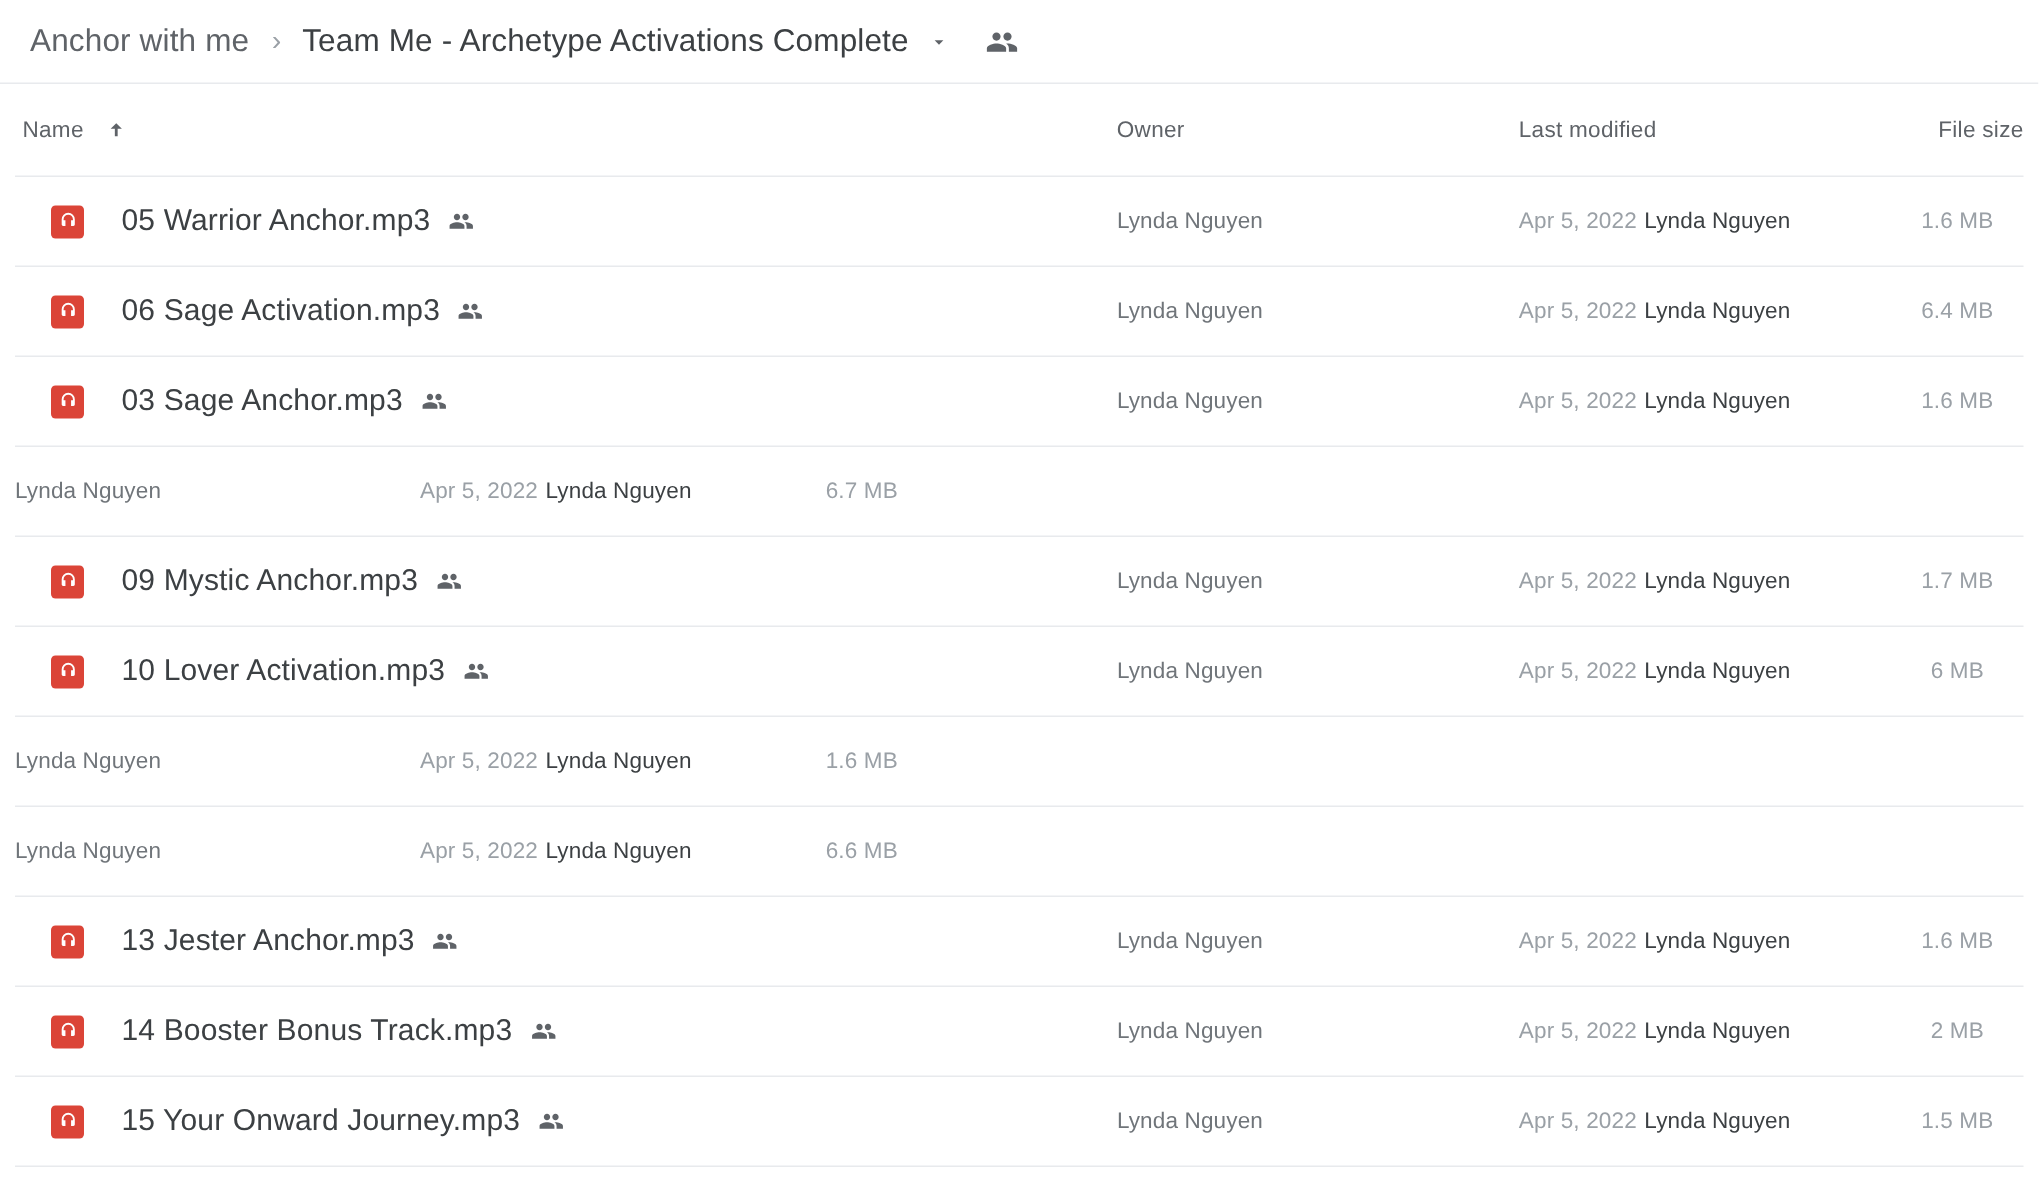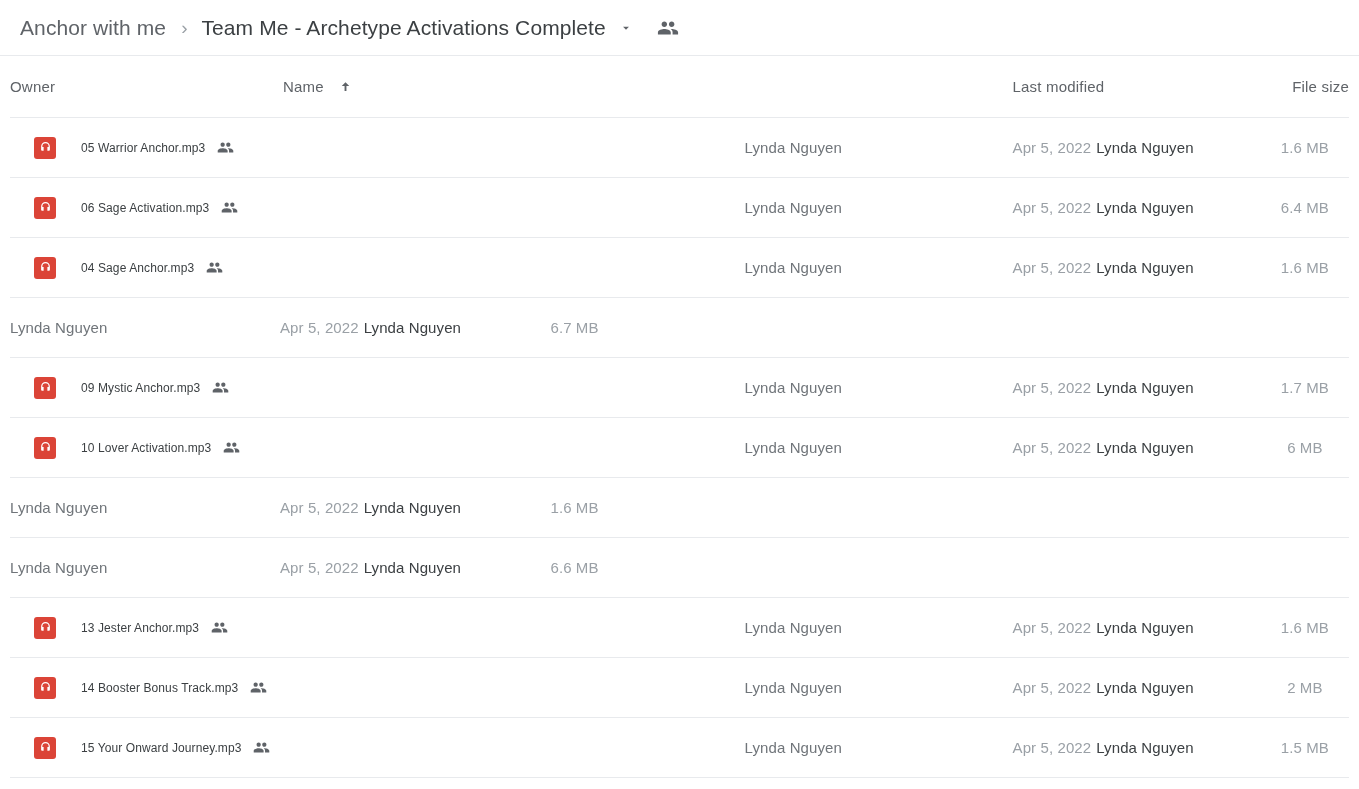--- a/index.html
+++ b/index.html
@@ -99,21 +99,21 @@
     height: 22px;
     border-radius: 3px;
     background: #db4437;
     display: inline-flex;
     align-items: center;
     justify-content: center;
     flex: 0 0 auto;
   }
   .fname {
     margin-left: 25px;
-    font-size: 12px;
+    font-size: 20px;
     color: #3c4043;
     letter-spacing: .1px;
     white-space: nowrap;
   }
   .share-mark {
     margin-left: 12px;
     display: inline-flex;
     align-items: center;
     flex: 0 0 auto;
   }
@@ -159,29 +159,29 @@
   </span>
 
   <span class="crumb-shared">
     <svg width="22" height="22" viewBox="0 0 24 24" aria-hidden="true">
       <path d="M16 11c1.66 0 2.99-1.34 2.99-3S17.66 5 16 5c-1.66 0-3 1.34-3 3s1.34 3 3 3zm-8 0c1.66 0 2.99-1.34 2.99-3S9.66 5 8 5C6.34 5 5 6.34 5 8s1.34 3 3 3zm0 2c-2.33 0-7 1.17-7 3.5V19h14v-2.5c0-2.33-4.67-3.5-7-3.5zm8 0c-.29 0-.62.02-.97.05 1.16.84 1.97 1.97 1.97 3.45V19h6v-2.5c0-2.33-4.67-3.5-7-3.5z" fill="#5f6368"></path>
     </svg>
   </span>
 </div>
 
 <div class="col-head">
-  <div class="ch ch-owner">Owner</div>
   <div class="ch ch-name">
     <span>Name</span>
     <span class="sort-arrow">
       <svg width="15" height="15" viewBox="0 0 24 24" aria-hidden="true">
         <path d="M12 5l-6 6h4.5v8h3v-8H18z" fill="#5f6368"></path>
       </svg>
     </span>
   </div>
+  <div class="ch ch-owner">Owner</div>
   <div class="ch ch-mod">Last modified</div>
   <div class="ch ch-size">File size</div>
 </div>
 
 <div class="file-list" id="file-list">
     <div class="row">
       <div class="cell-name">
         <span class="audio-icon">
           <svg width="15" height="15" viewBox="0 0 24 24" aria-hidden="true">
             <path d="M12 3a7 7 0 0 0-7 7v5.5a1.5 1.5 0 0 0 1.5 1.5H9v-6H7v-1a5 5 0 0 1 10 0v1h-2v6h2.5a1.5 1.5 0 0 0 1.5-1.5V10a7 7 0 0 0-7-7z" fill="#ffffff"></path>
@@ -216,21 +216,21 @@
       <div class="cell-mod"><span class="mdate">Apr 5, 2022</span><span class="mwho">Lynda Nguyen</span></div>
       <div class="cell-size">6.4 MB</div>
     </div>
     <div class="row">
       <div class="cell-name">
         <span class="audio-icon">
           <svg width="15" height="15" viewBox="0 0 24 24" aria-hidden="true">
             <path d="M12 3a7 7 0 0 0-7 7v5.5a1.5 1.5 0 0 0 1.5 1.5H9v-6H7v-1a5 5 0 0 1 10 0v1h-2v6h2.5a1.5 1.5 0 0 0 1.5-1.5V10a7 7 0 0 0-7-7z" fill="#ffffff"></path>
           </svg>
         </span>
-        <span class="fname">04 Sage Anchor.mp3</span>
+        <span class="fname">03 Sage Anchor.mp3</span>
         <span class="share-mark">
           <svg width="17" height="17" viewBox="0 0 24 24" aria-hidden="true">
             <path d="M16 11c1.66 0 2.99-1.34 2.99-3S17.66 5 16 5c-1.66 0-3 1.34-3 3s1.34 3 3 3zm-8 0c1.66 0 2.99-1.34 2.99-3S9.66 5 8 5C6.34 5 5 6.34 5 8s1.34 3 3 3zm0 2c-2.33 0-7 1.17-7 3.5V19h14v-2.5c0-2.33-4.67-3.5-7-3.5zm8 0c-.29 0-.62.02-.97.05 1.16.84 1.97 1.97 1.97 3.45V19h6v-2.5c0-2.33-4.67-3.5-7-3.5z" fill="#5f6368"></path>
           </svg>
         </span>
       </div>
       <div class="cell-owner">Lynda Nguyen</div>
       <div class="cell-mod"><span class="mdate">Apr 5, 2022</span><span class="mwho">Lynda Nguyen</span></div>
       <div class="cell-size">1.6 MB</div>
     </div>

